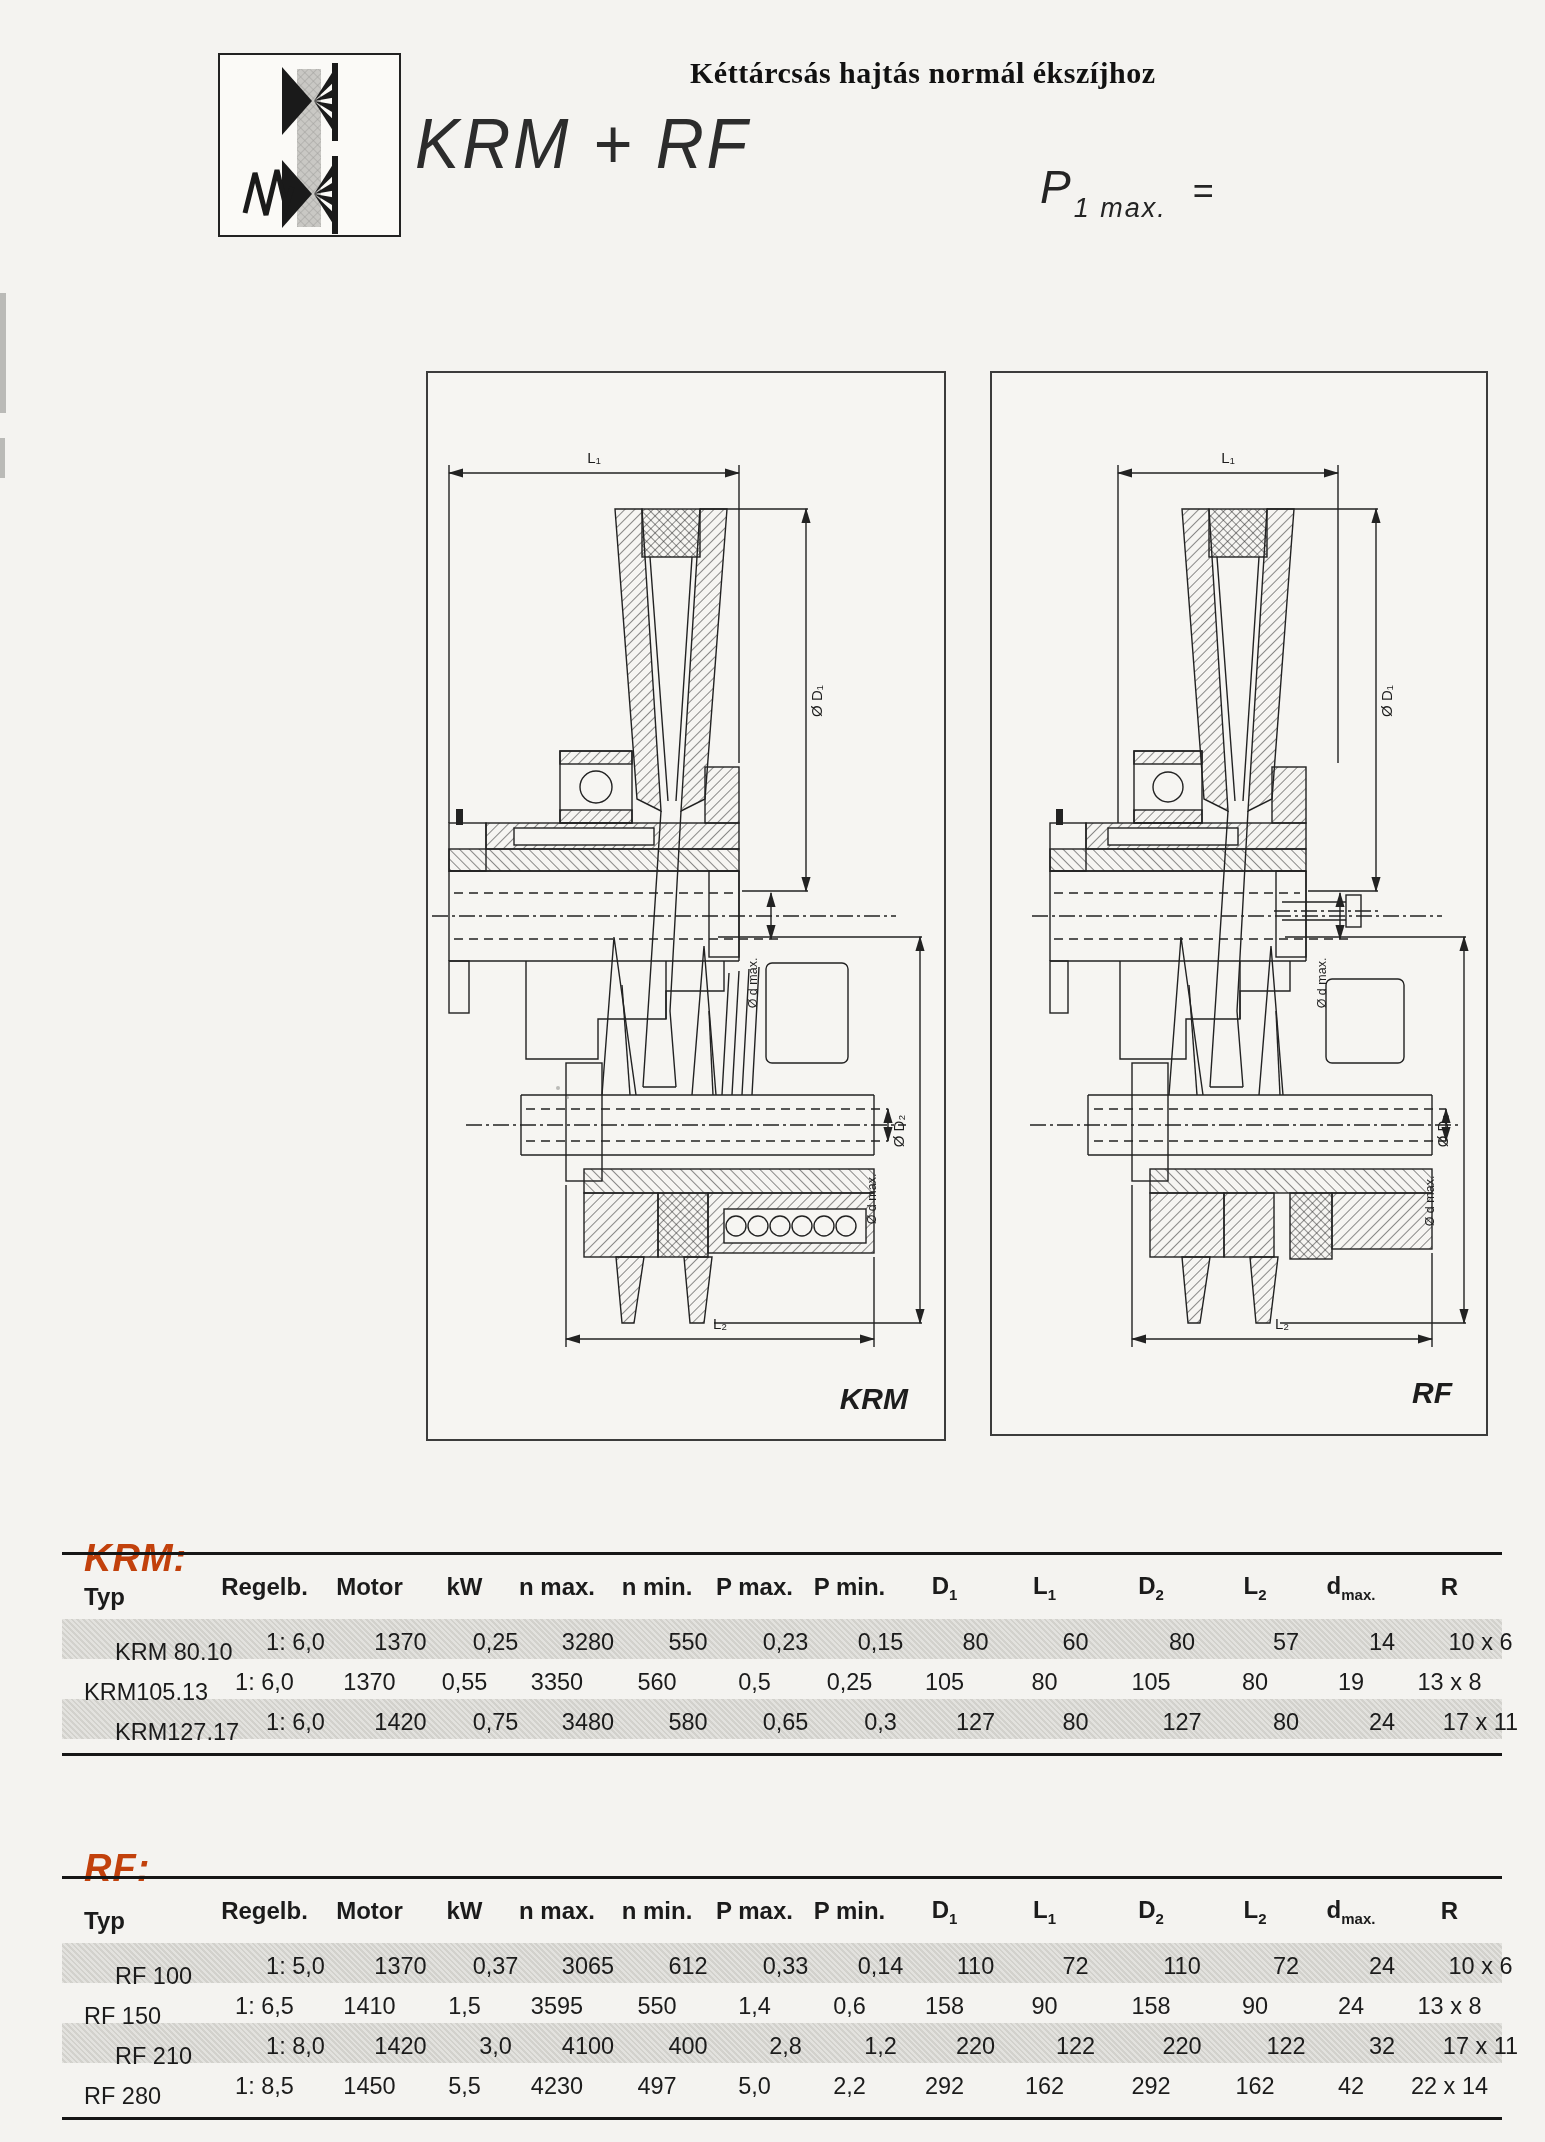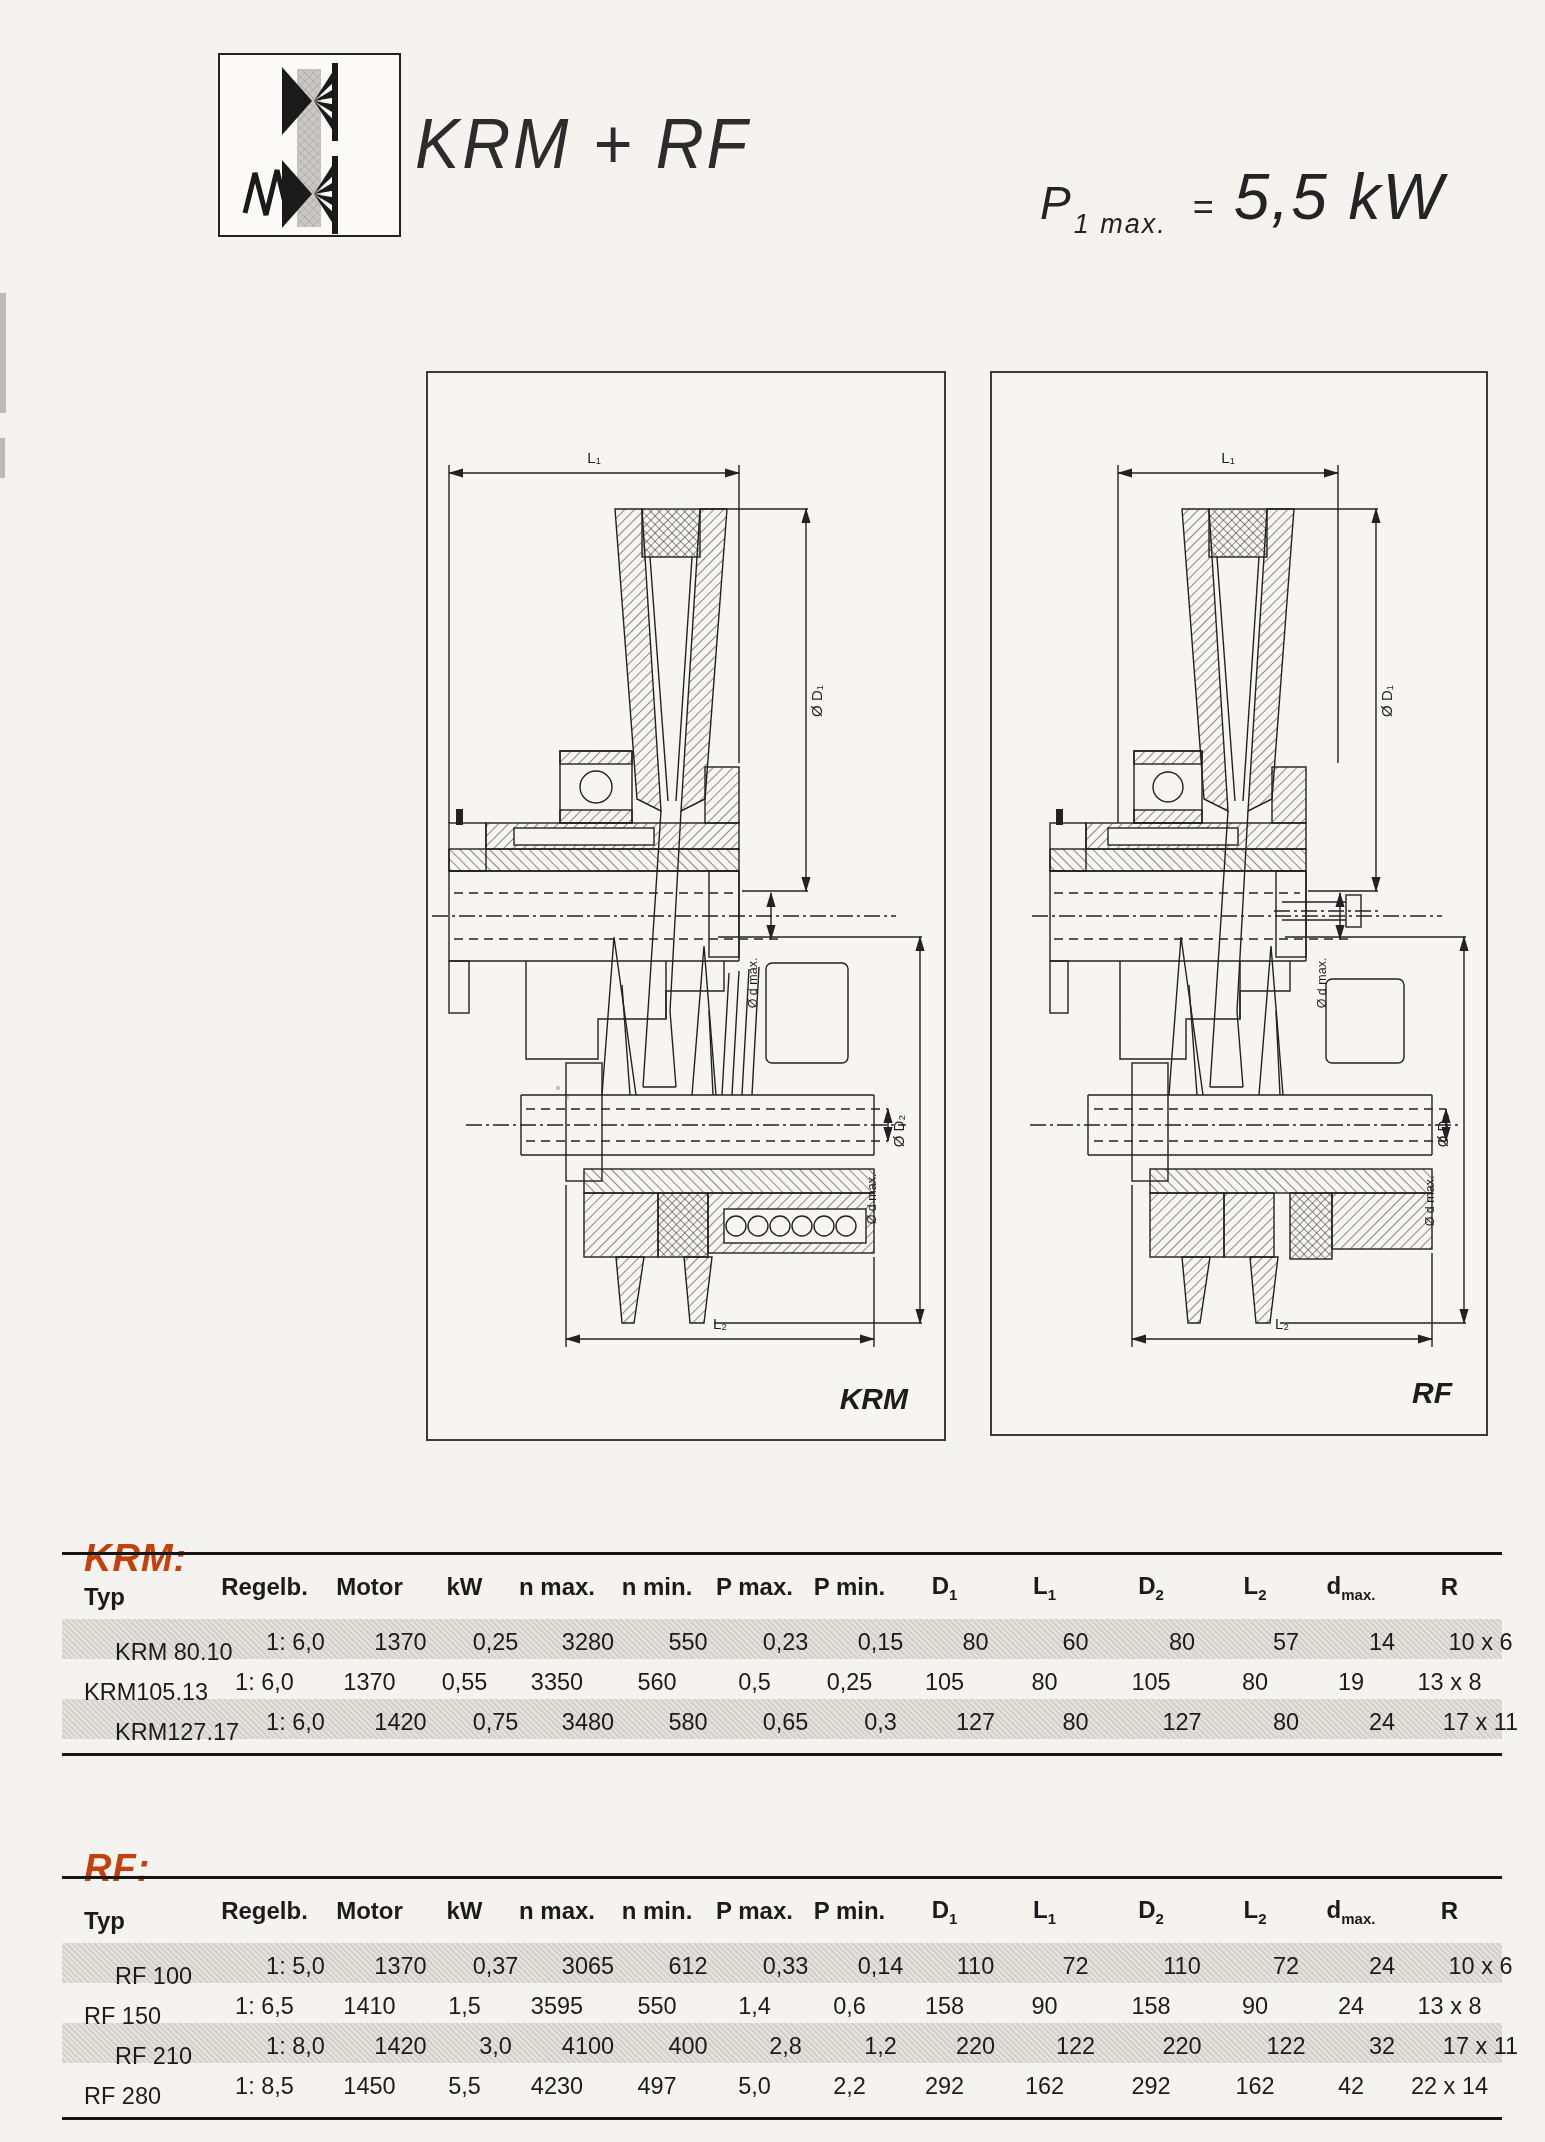--- a/index.html
+++ b/index.html
@@ -86,26 +86,26 @@
       <polygon points="94,139 117,103 117,117" fill="#1a1a1a"></polygon>
       <polygon points="94,139 117,125 117,135" fill="#1a1a1a"></polygon>
       <polygon points="94,139 117,143 117,153" fill="#1a1a1a"></polygon>
       <polygon points="94,139 117,161 117,175" fill="#1a1a1a"></polygon>
       <rect x="112" y="101" width="6" height="78" fill="#1a1a1a"></rect>
 
       <polyline points="25,158 35,118 46,160 57,115 66,152 72,132" fill="none" stroke="#1a1a1a" stroke-width="5"></polyline>
     </svg>
   </div>
 
+  <div class="doc-title">Kéttárcsás hajtás normál ékszíjhoz</div>
   <div class="model-title">KRM + RF</div>
   <div class="power">
     <span class="p-sym">P</span>
     <span class="p-sub">1 max.</span>
     <span class="p-eq">=</span>
-    <span class="p-val">5,5 kW</span>
   </div>
 
   <svg class="drawing" style="left:426px;top:371px" width="520" height="1070" viewBox="0 0 520 1070">
     <rect x="1" y="1" width="518" height="1068" fill="#f6f5f2" stroke="#3c3c3c" stroke-width="2"></rect>
     <g stroke="#222" fill="none" stroke-width="1.4">
 
       <line x1="23" y1="102" x2="313" y2="102" marker-start="url(#arr)" marker-end="url(#arr)"></line>
       <line x1="23" y1="94" x2="23" y2="452"></line>
       <line x1="313" y1="94" x2="313" y2="392"></line>
 

